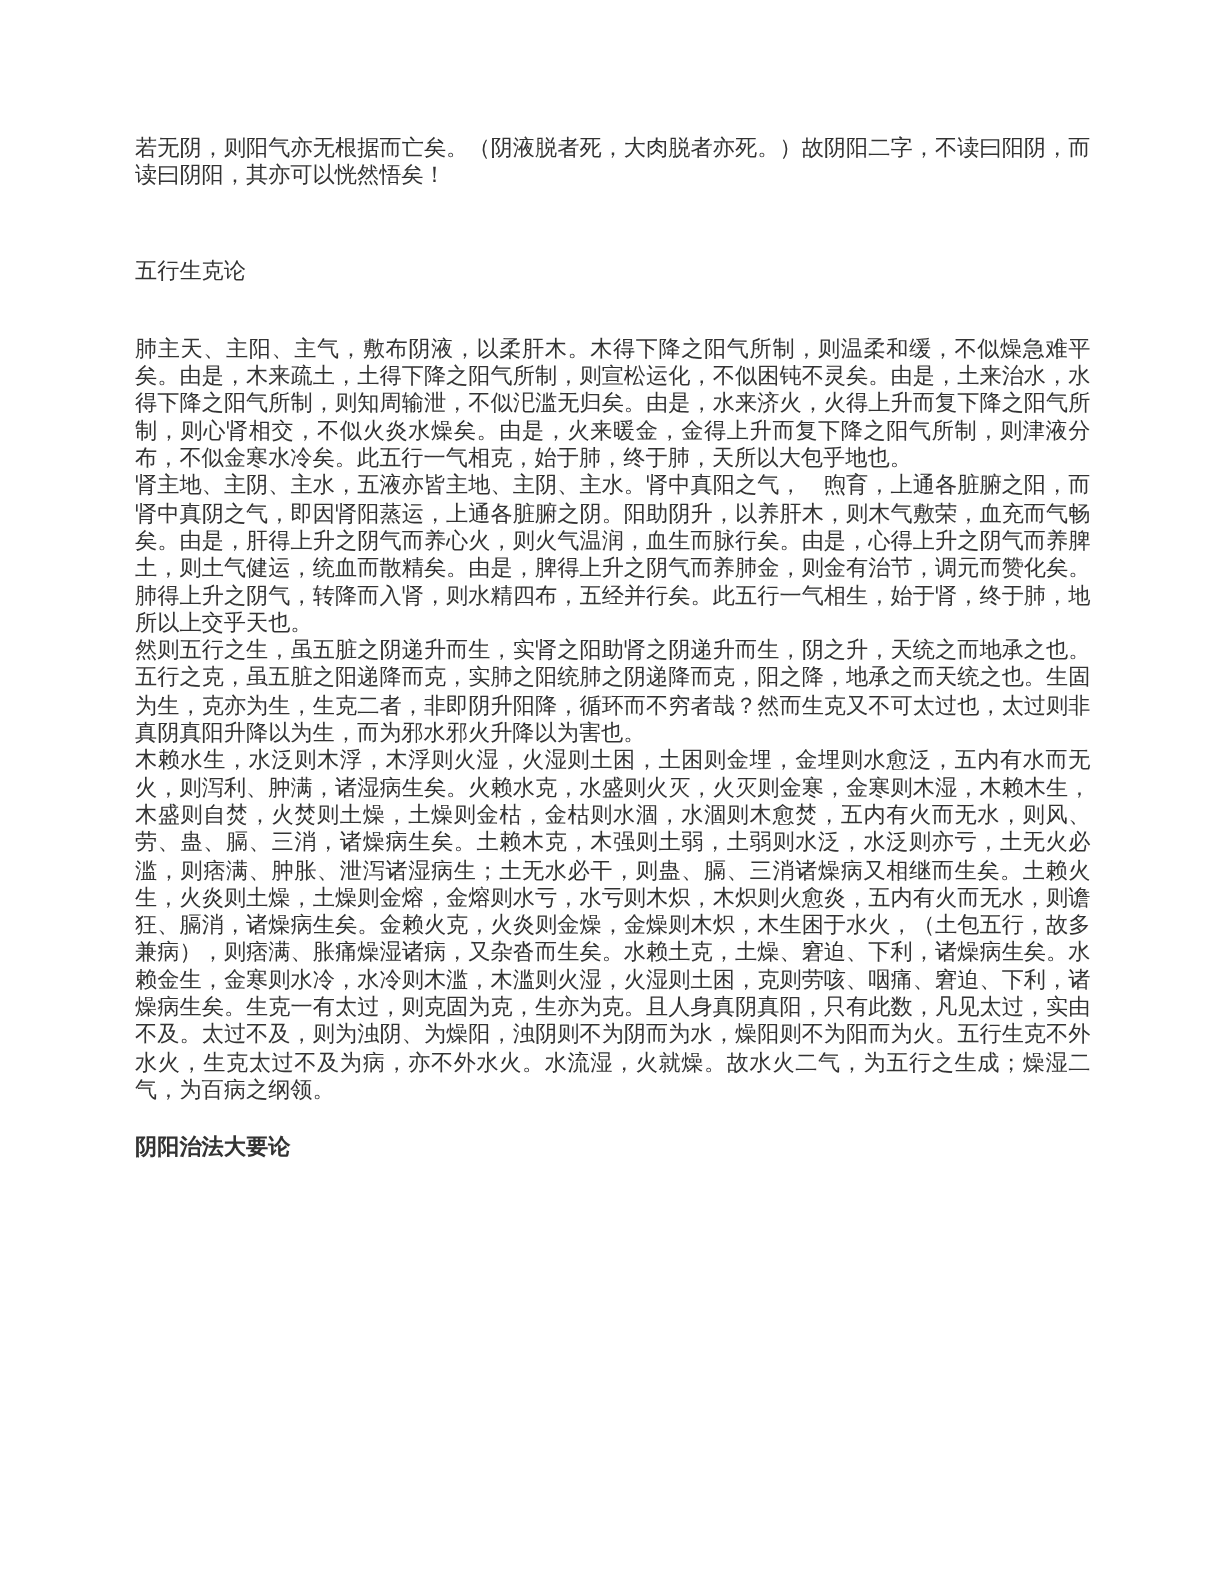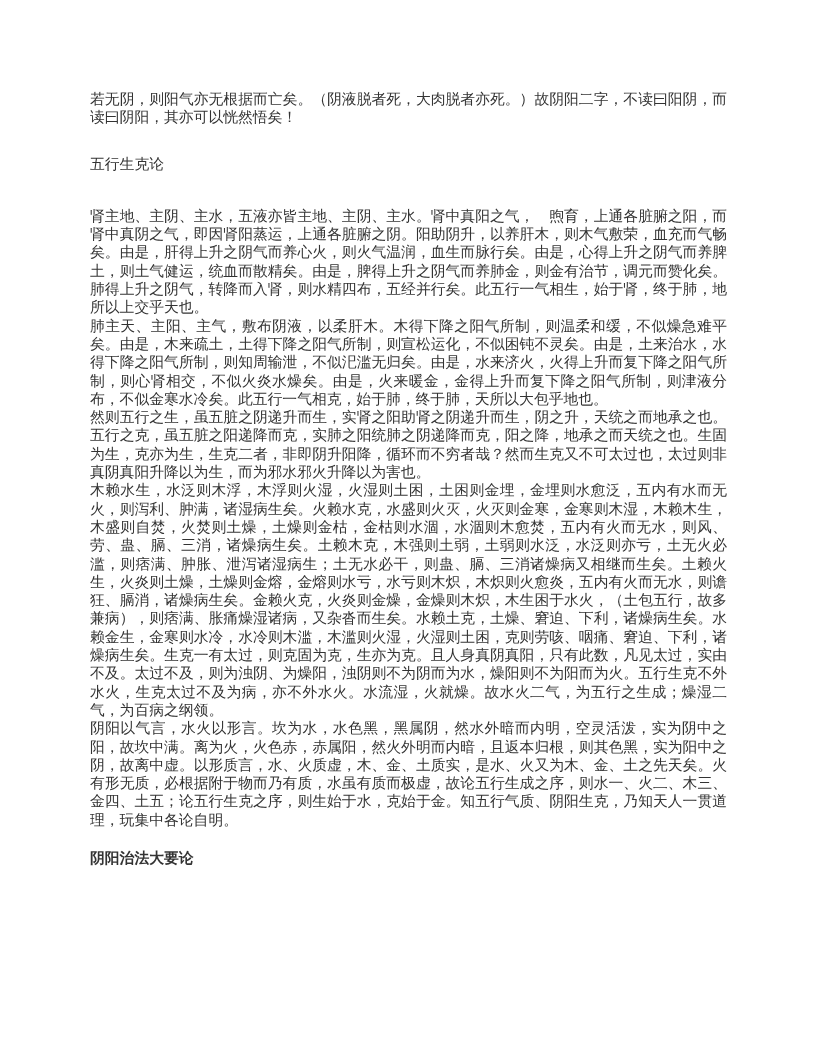--- a/index.html
+++ b/index.html
@@ -20,21 +20,21 @@
     color: #333333;
     overflow: hidden;
   }
   .para {
     margin: 0;
     text-align: justify;
     text-align-last: left;
     word-break: break-all;
   }
   .heading {
-    margin: 28px 0 34px 0;
+    margin: 45px 0 34px 0;
     font-size: 14.8px;
     font-weight: normal;
     line-height: 18.3px;
   }
   .heading-2 {
     margin: 20px 0 0 0;
     font-size: 14.8px;
     font-weight: bold;
     line-height: 18.3px;
   }
@@ -42,22 +42,21 @@
 </head>
 <body>
 
 <div class="page">
 
   <p class="para">若无阴，则阳气亦无根据而亡矣。（阴液脱者死，大肉脱者亦死。）故阴阳二字，不读曰阳阴，而读曰阴阳，其亦可以恍然悟矣！</p>
 
   <h2 class="heading">五行生克论</h2>
 
   <div>
+    <p class="para">肺主天、主阳、主气，敷布阴液，以柔肝木。木得下降之阳气所制，则温柔和缓，不似燥急难平矣。由是，木来疏土，土得下降之阳气所制，则宣松运化，不似困钝不灵矣。由是，土来治水，水得下降之阳气所制，则知周输泄，不似汜滥无归矣。由是，水来济火，火得上升而复下降之阳气所制，则心肾相交，不似火炎水燥矣。由是，火来暖金，金得上升而复下降之阳气所制，则津液分布，不似金寒水冷矣。此五行一气相克，始于肺，终于肺，天所以大包乎地也。</p>
     <p class="para">肾主地、主阴、主水，五液亦皆主地、主阴、主水。肾中真阳之气，　煦育，上通各脏腑之阳，而肾中真阴之气，即因肾阳蒸运，上通各脏腑之阴。阳助阴升，以养肝木，则木气敷荣，血充而气畅矣。由是，肝得上升之阴气而养心火，则火气温润，血生而脉行矣。由是，心得上升之阴气而养脾土，则土气健运，统血而散精矣。由是，脾得上升之阴气而养肺金，则金有治节，调元而赞化矣。肺得上升之阴气，转降而入肾，则水精四布，五经并行矣。此五行一气相生，始于肾，终于肺，地所以上交乎天也。</p>
-    <p class="para">肺主天、主阳、主气，敷布阴液，以柔肝木。木得下降之阳气所制，则温柔和缓，不似燥急难平矣。由是，木来疏土，土得下降之阳气所制，则宣松运化，不似困钝不灵矣。由是，土来治水，水得下降之阳气所制，则知周输泄，不似汜滥无归矣。由是，水来济火，火得上升而复下降之阳气所制，则心肾相交，不似火炎水燥矣。由是，火来暖金，金得上升而复下降之阳气所制，则津液分布，不似金寒水冷矣。此五行一气相克，始于肺，终于肺，天所以大包乎地也。</p>
     <p class="para">然则五行之生，虽五脏之阴递升而生，实肾之阳助肾之阴递升而生，阴之升，天统之而地承之也。五行之克，虽五脏之阳递降而克，实肺之阳统肺之阴递降而克，阳之降，地承之而天统之也。生固为生，克亦为生，生克二者，非即阴升阳降，循环而不穷者哉？然而生克又不可太过也，太过则非真阴真阳升降以为生，而为邪水邪火升降以为害也。</p>
     <p class="para">木赖水生，水泛则木浮，木浮则火湿，火湿则土困，土困则金埋，金埋则水愈泛，五内有水而无火，则泻利、肿满，诸湿病生矣。火赖水克，水盛则火灭，火灭则金寒，金寒则木湿，木赖木生，木盛则自焚，火焚则土燥，土燥则金枯，金枯则水涸，水涸则木愈焚，五内有火而无水，则风、劳、蛊、膈、三消，诸燥病生矣。土赖木克，木强则土弱，土弱则水泛，水泛则亦亏，土无火必滥，则痞满、肿胀、泄泻诸湿病生；土无水必干，则蛊、膈、三消诸燥病又相继而生矣。土赖火生，火炎则土燥，土燥则金熔，金熔则水亏，水亏则木炽，木炽则火愈炎，五内有火而无水，则谵狂、膈消，诸燥病生矣。金赖火克，火炎则金燥，金燥则木炽，木生困于水火，（土包五行，故多兼病），则痞满、胀痛燥湿诸病，又杂沓而生矣。水赖土克，土燥、窘迫、下利，诸燥病生矣。水赖金生，金寒则水冷，水冷则木滥，木滥则火湿，火湿则土困，克则劳咳、咽痛、窘迫、下利，诸燥病生矣。生克一有太过，则克固为克，生亦为克。且人身真阴真阳，只有此数，凡见太过，实由不及。太过不及，则为浊阴、为燥阳，浊阴则不为阴而为水，燥阳则不为阳而为火。五行生克不外水火，生克太过不及为病，亦不外水火。水流湿，火就燥。故水火二气，为五行之生成；燥湿二气，为百病之纲领。</p>
-    <p class="para">阴阳以气言，水火以形言。坎为水，水色黑，黑属阴，然水外暗而内明，空灵活泼，实为阴中之阳，故坎中满。离为火，火色赤，赤属阳，然火外明而内暗，且返本归根，则其色黑，实为阳中之阴，故离中虚。以形质言，水、火质虚，木、金、土质实，是水、火又为木、金、土之先天矣。火有形无质，必根据附于物而乃有质，水虽有质而极虚，故论五行生成之序，则水一、火二、木三、金四、土五；论五行生克之序，则生始于水，克始于金。知五行气质、阴阳生克，乃知天人一贯道理，玩集中各论自明。</p>
   </div>
 
   <h2 class="heading-2">阴阳治法大要论</h2>
 
 </div>
 
 </body></html>

